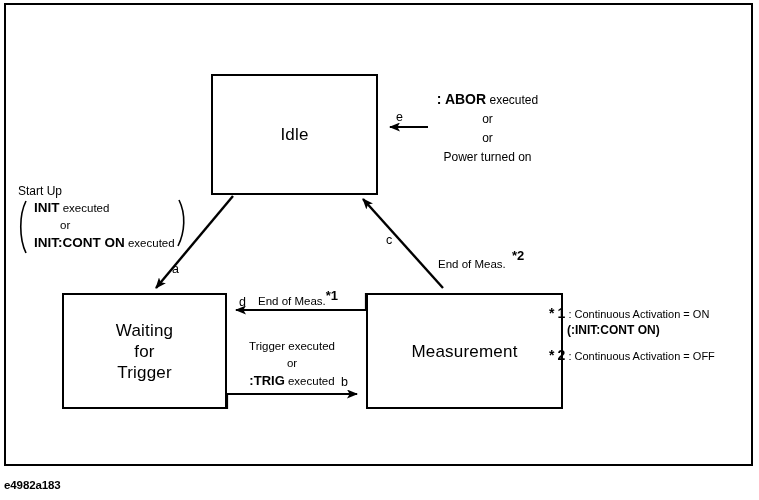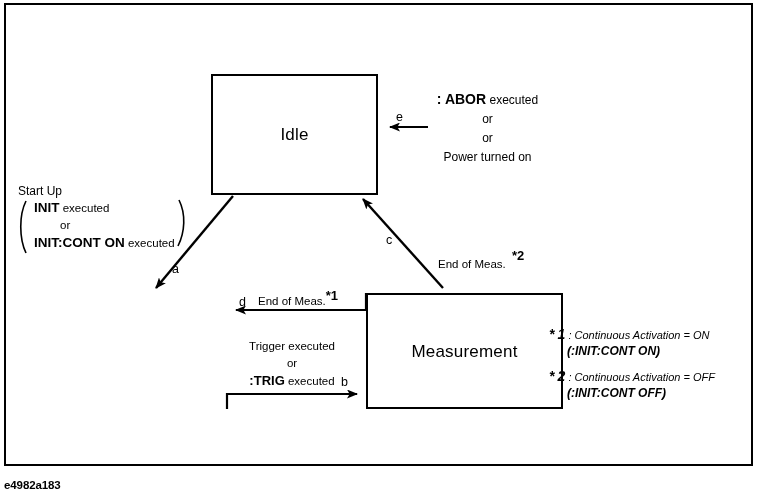--- a/index.html
+++ b/index.html
@@ -107,23 +107,22 @@
     white-space: nowrap;
     text-align: left;
   }
   #startup-block .cmd {
     font-size: 13.5px;
     font-weight: bold;
   }
   #legend {
     position: absolute;
     left: 549px;
-    top: 327px;
+    top: 306px;
     width: 205px;
-    font-style: italic;
   }
   .legend-item {
     margin-bottom: 10px;
   }
   .legend-line1 {
     font-size: 11px;
     line-height: 15px;
     white-space: nowrap;
   }
   .legend-star {
@@ -220,20 +219,27 @@
     </g>
 
     <line x1="366" y1="293" x2="366" y2="311" stroke="#000000" stroke-width="2.2"></line>
     <line x1="227" y1="393" x2="227" y2="409" stroke="#000000" stroke-width="2.2"></line>
   </svg>
 
   <div class="state-box" id="box-idle">
     <div class="state-label">Idle</div>
   </div>
 
+  <div class="state-box" id="box-waiting">
+    <div class="state-label">
+      <div>Waiting</div>
+      <div>for</div>
+      <div>Trigger</div>
+    </div>
+  </div>
 
   <div class="state-box" id="box-measurement">
     <div class="state-label">Measurement</div>
   </div>
 
   <div class="txt edge-letter" style="left:396px; top:110px;">e</div>
 
   <div class="txt edge-letter" style="left:172px; top:262px;">a</div>
 
   <div class="txt edge-letter" style="left:386px; top:233px;">c</div>
@@ -298,19 +304,18 @@
       </div>
       <div class="legend-line2">(:INIT:CONT ON)</div>
     </div>
     <div class="legend-item">
       <div class="legend-line1">
         <span class="legend-star">*</span>
         <span class="legend-num">2</span>
         <span>:</span>
         <span>Continuous Activation = OFF</span>
       </div>
-      <div class="legend-line2">(:INIT:CONT OFF)</div>
     </div>
   </div>
 
   <div id="figure-id">e4982a183</div>
 
 </div>
 
 </body></html>

